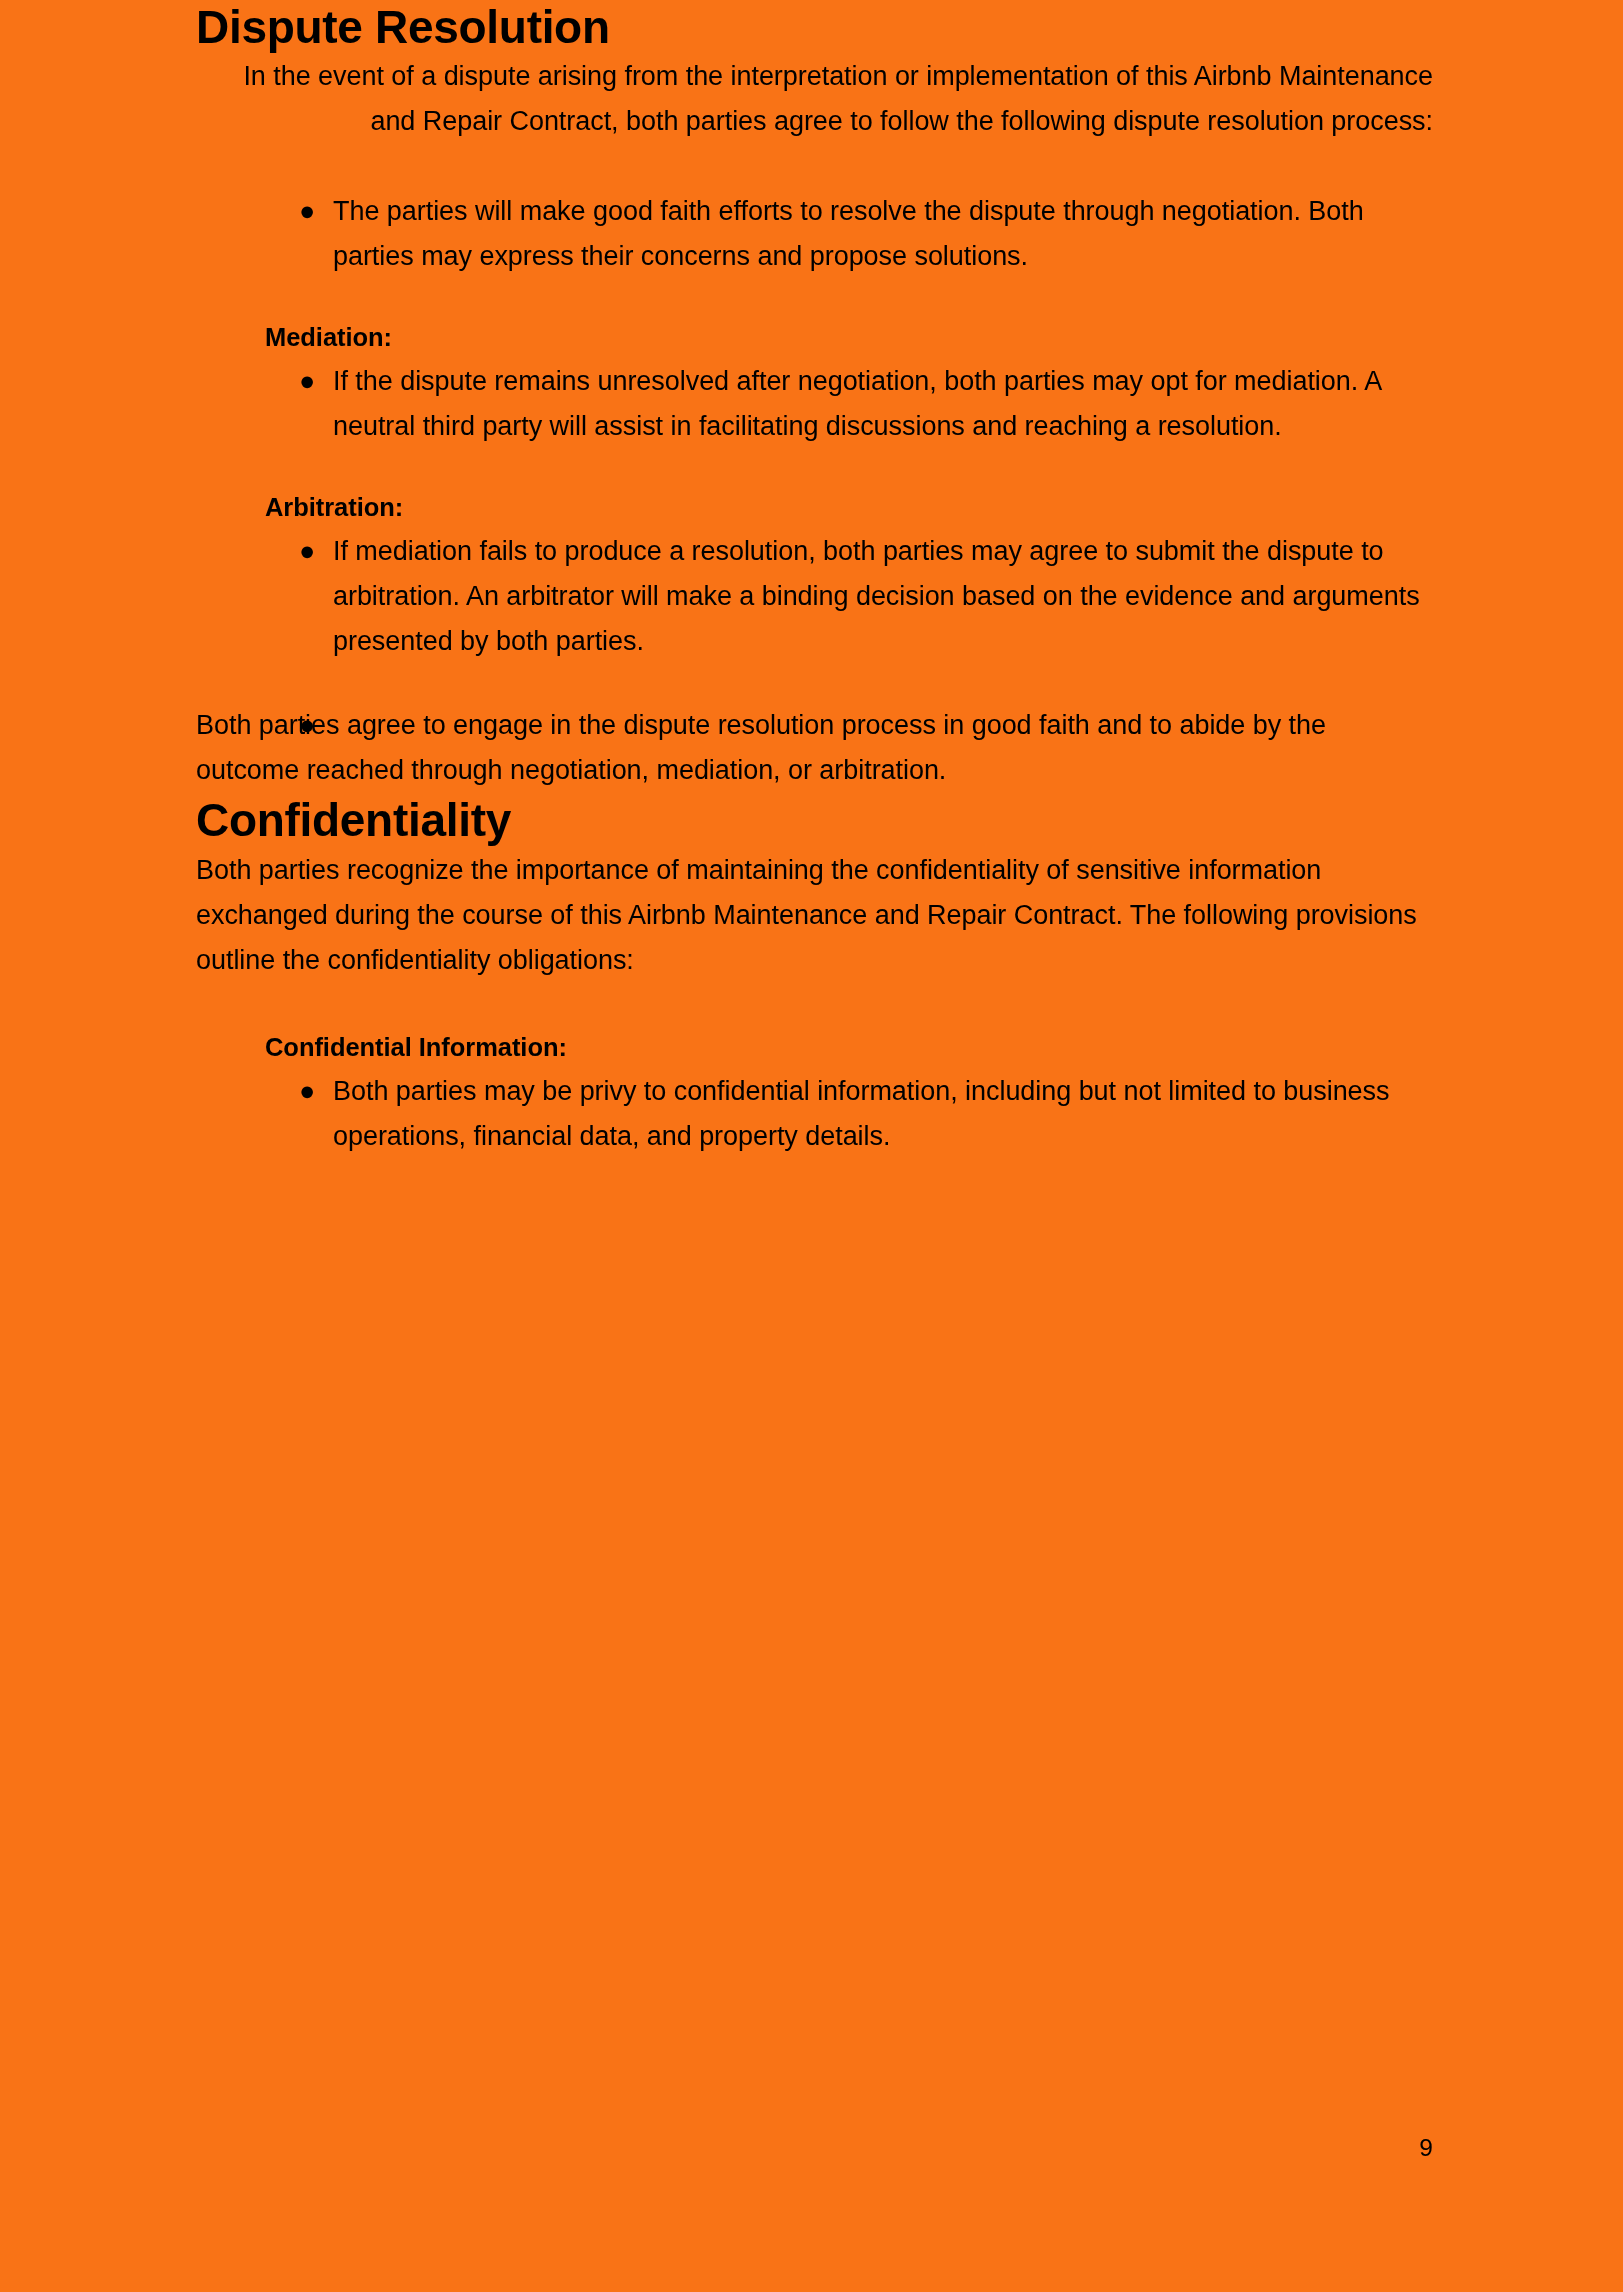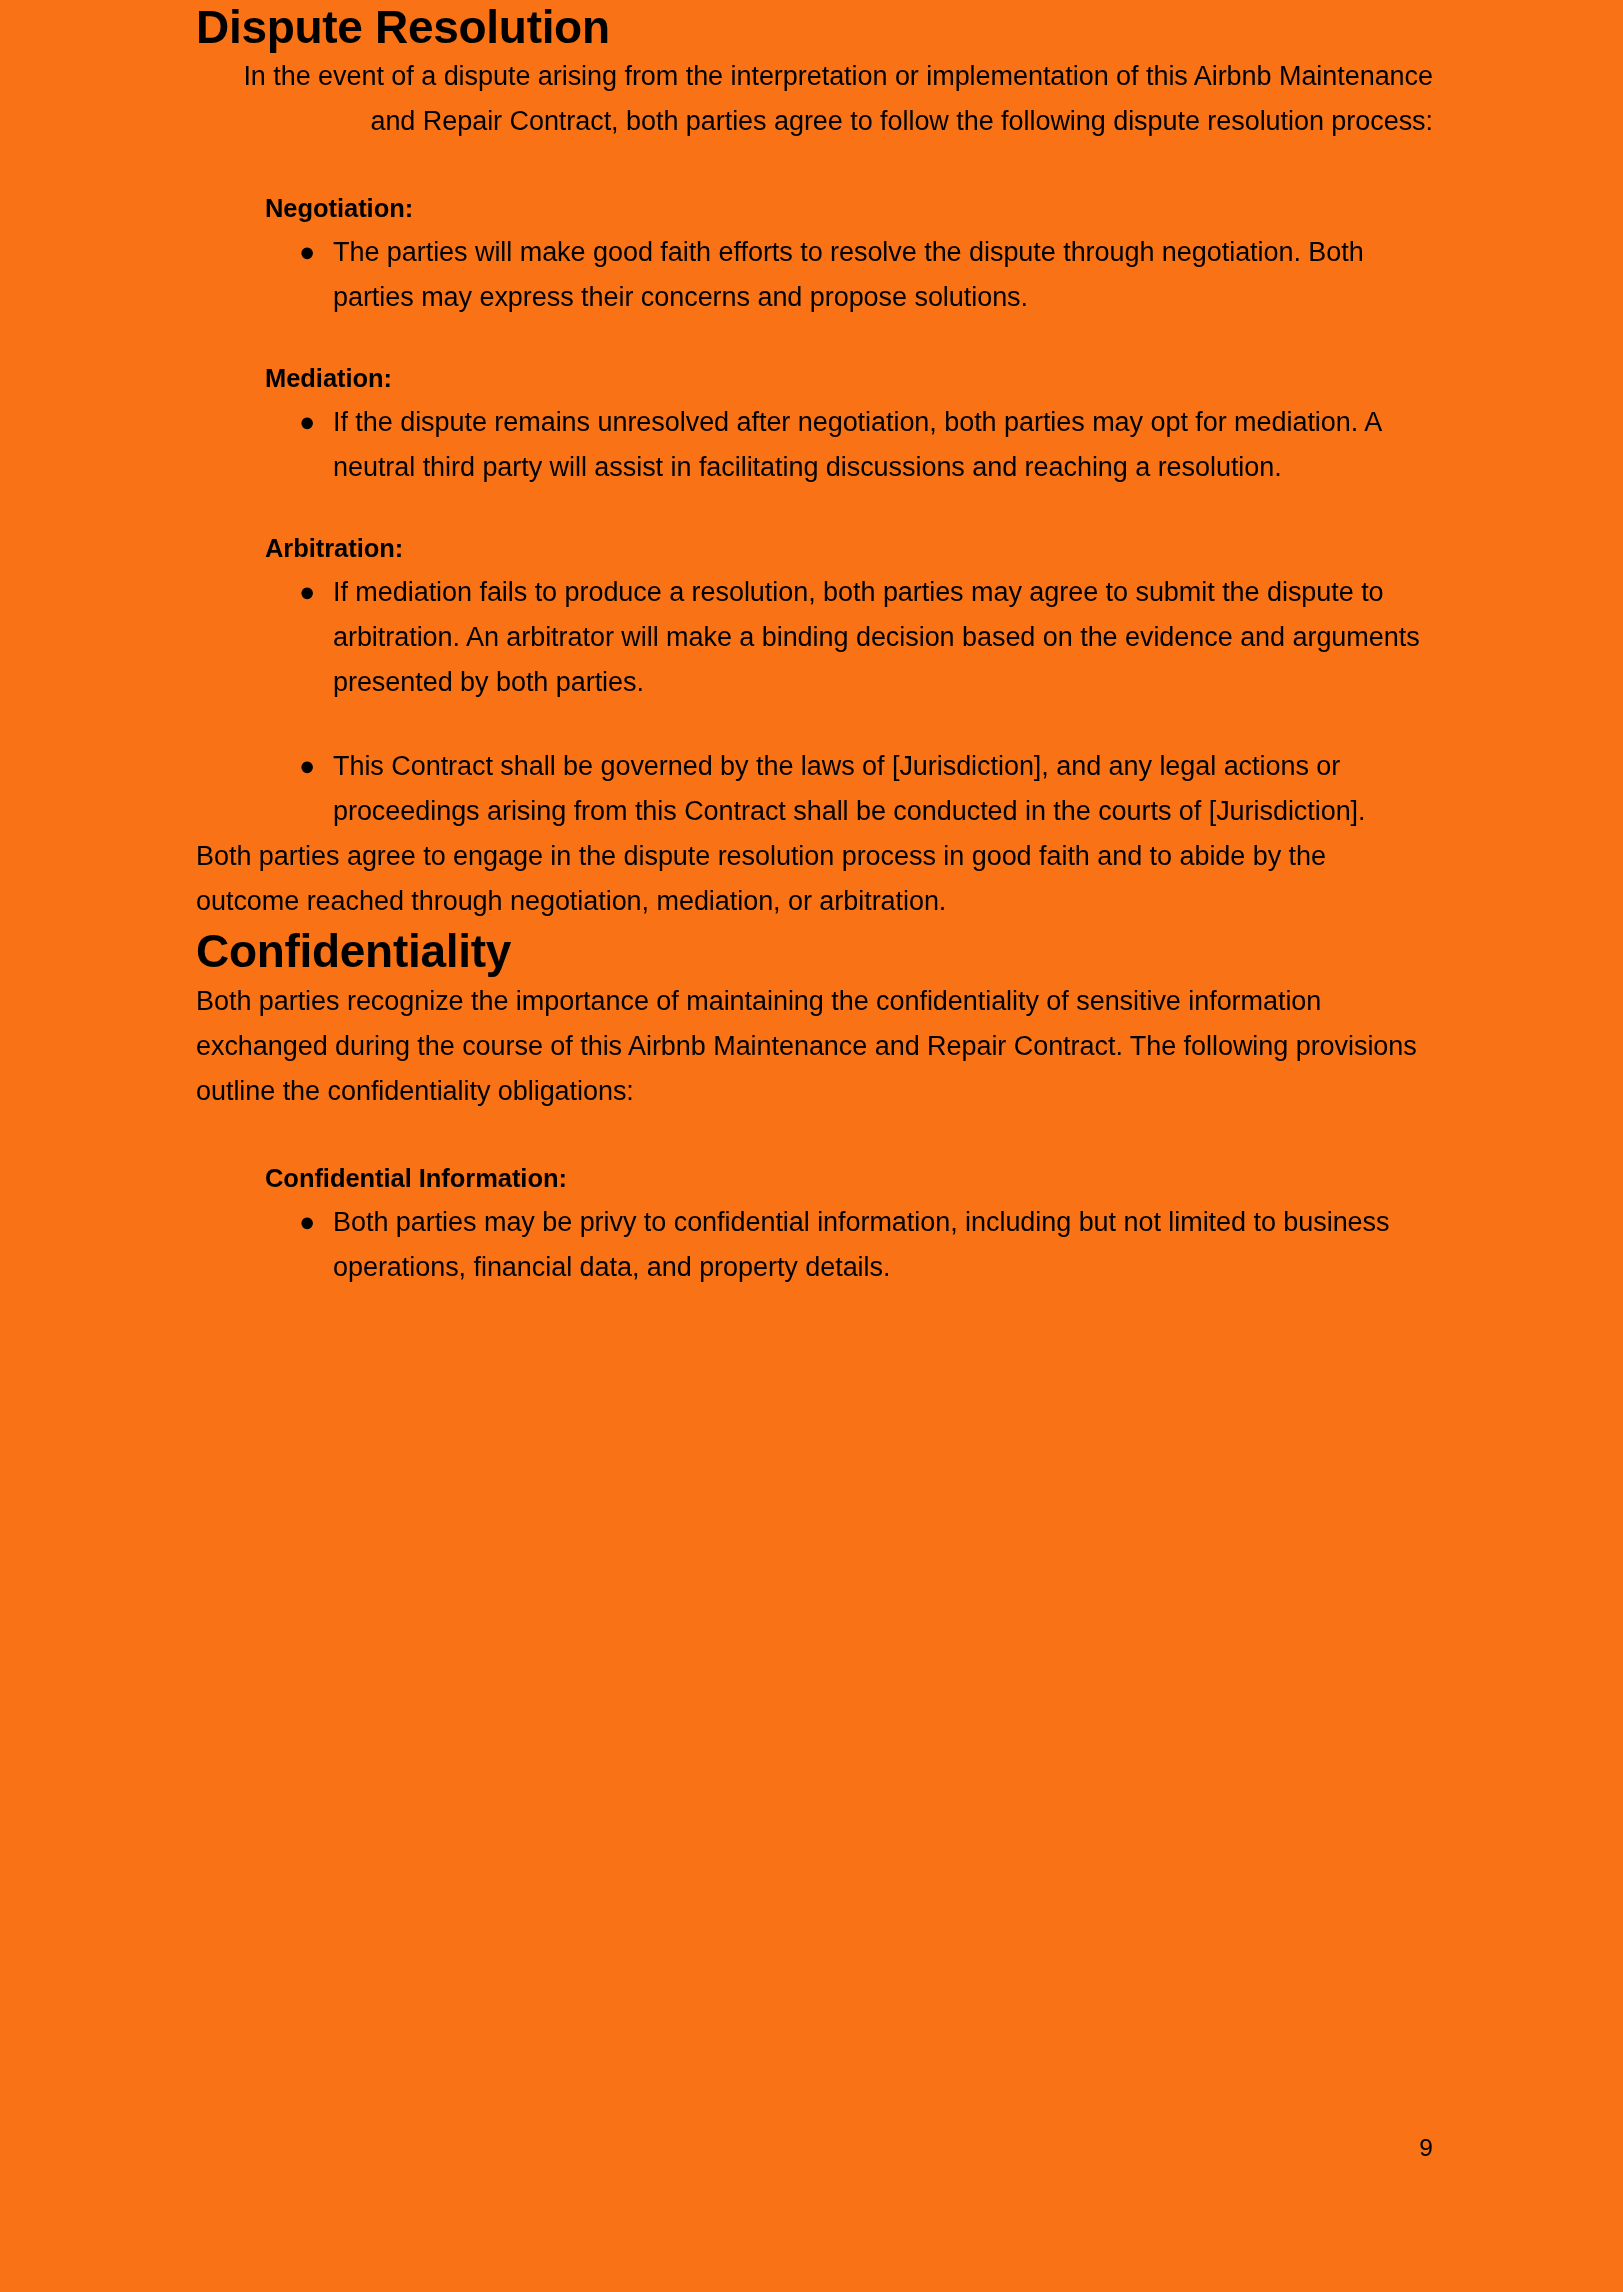--- a/index.html
+++ b/index.html
@@ -99,21 +99,20 @@
 <body>
 
 <div class="page">
   <div class="content">
 
     <h1 class="doc-heading h-dispute">Dispute Resolution</h1>
 
     <p class="body-para p-intro">In the event of a dispute arising from the interpretation or implementation of this Airbnb Maintenance and Repair Contract, both parties agree to follow the following dispute resolution process:</p>
 
     <div class="term-block first">
-      <div class="term-title">Negotiation:</div>
       <ul class="term-list">
         <li>
           <span class="bullet-dot">●</span>
           <span>The parties will make good faith efforts to resolve the dispute through negotiation. Both parties may express their concerns and propose solutions.</span>
         </li>
       </ul>
     </div>
 
     <div class="term-block">
       <div class="term-title">Mediation:</div>
@@ -132,21 +131,20 @@
           <span class="bullet-dot">●</span>
           <span>If mediation fails to produce a resolution, both parties may agree to submit the dispute to arbitration. An arbitrator will make a binding decision based on the evidence and arguments presented by both parties.</span>
         </li>
       </ul>
     </div>
 
     <div class="term-block">
       <ul class="term-list">
         <li>
           <span class="bullet-dot">●</span>
-          <span>This Contract shall be governed by the laws of [Jurisdiction], and any legal actions or proceedings arising from this Contract shall be conducted in the courts of [Jurisdiction].</span>
         </li>
       </ul>
     </div>
 
     <p class="body-para p-close">Both parties agree to engage in the dispute resolution process in good faith and to abide by the outcome reached through negotiation, mediation, or arbitration.</p>
 
     <h1 class="doc-heading h-confid">Confidentiality</h1>
 
     <p class="body-para p-confid-intro">Both parties recognize the importance of maintaining the confidentiality of sensitive information exchanged during the course of this Airbnb Maintenance and Repair Contract. The following provisions outline the confidentiality obligations:</p>
 

